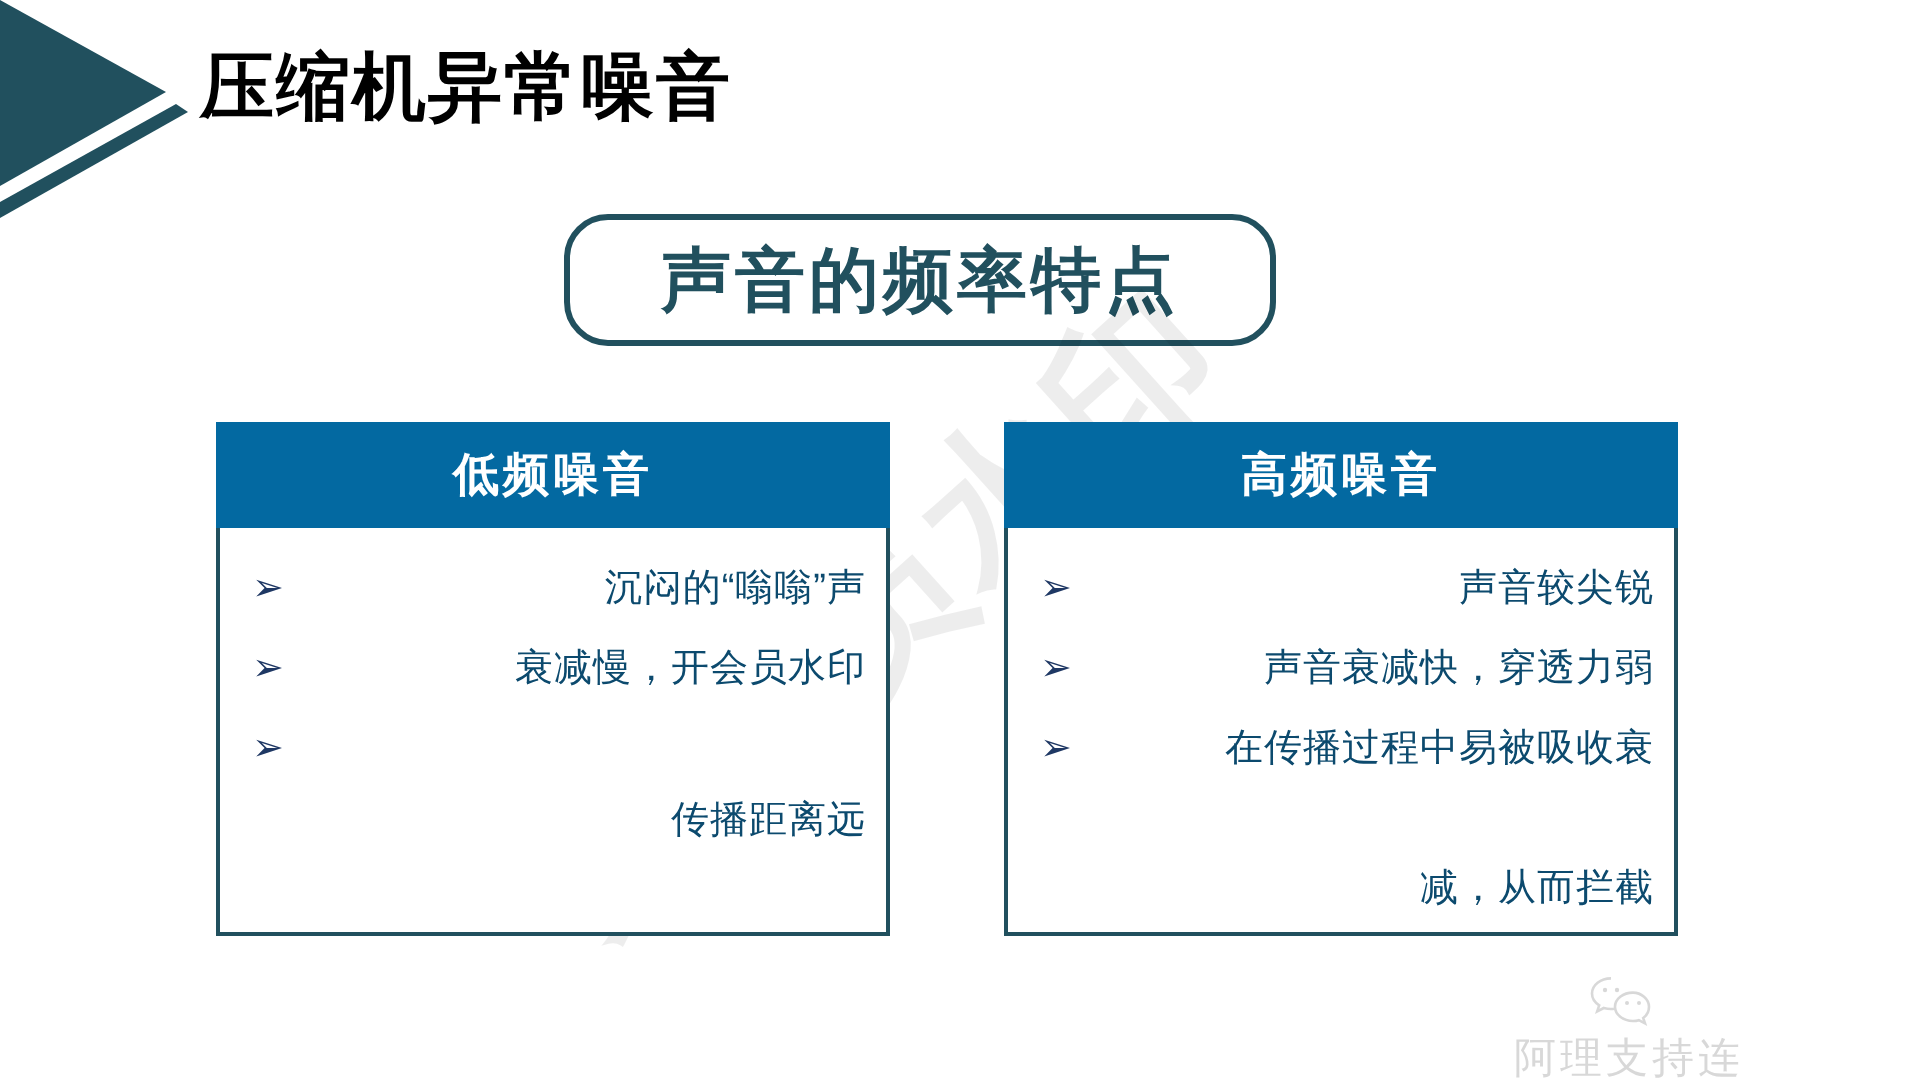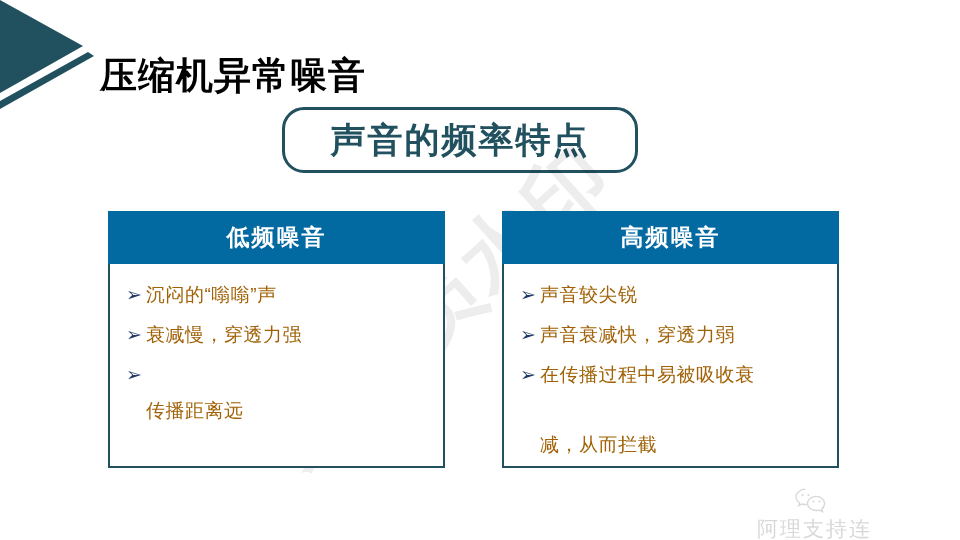--- a/index.html
+++ b/index.html
@@ -37,21 +37,20 @@
   .slide-title {
     position: absolute;
     left: 100px;
     top: 21px;
     font-size: 37px;
     font-weight: bold;
     color: #000000;
     letter-spacing: 1px;
     line-height: 1.25;
     white-space: nowrap;
-    margin-top: 32px;
   }
 
   
   .banner {
     position: absolute;
     left: 282px;
     top: 107px;
     width: 356px;
     height: 66px;
     border: 3px solid #21505e;
@@ -111,22 +110,23 @@
     font-size: 19px;
     line-height: 34px;
     text-align: left;
     padding-left: 6px;
     box-sizing: border-box;
   }
   .bullet-text {
     flex: 1 1 auto;
     font-size: 19px;
     line-height: 34px;
-    color: #a16207;
+    color: #0c4a6e;
     letter-spacing: 0.5px;
+    text-align: right;
   }
   .bullet-text .cont {
     display: block;
     margin-top: 36px;
   }
 
   
   .watermark {
     position: absolute;
     left: 225px;
@@ -192,21 +192,21 @@
       <div class="bullet">
         <span class="bullet-marker">➢</span>
         <span class="bullet-text">
           <span>沉闷的“嗡嗡”声</span>
         </span>
       </div>
 
       <div class="bullet">
         <span class="bullet-marker">➢</span>
         <span class="bullet-text">
-          <span>衰减慢，穿透力强</span>
+          <span>衰减慢，开会员水印</span>
         </span>
       </div>
 
       <div class="bullet">
         <span class="bullet-marker">➢</span>
         <span class="bullet-text">
           <span class="cont">传播距离远</span>
         </span>
       </div>
 

